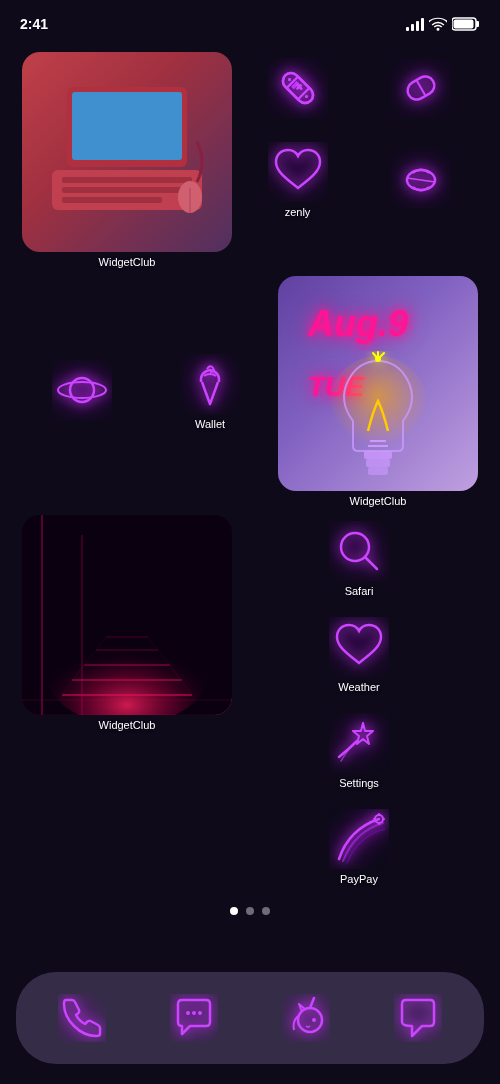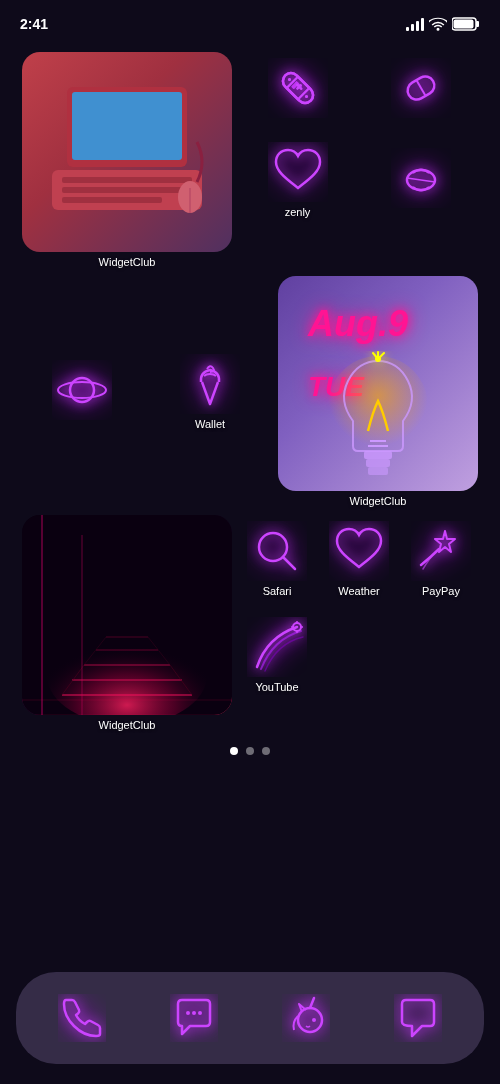--- a/index.html
+++ b/index.html
@@ -139,21 +139,21 @@
       gap: 8px;
       padding: 0 6px;
       margin-bottom: 8px;
     }
     .section3-left {
       flex: 0 0 210px;
     }
     .section3-right {
       flex: 1;
       display: grid;
-      grid-template-columns: 1fr 1fr 1fr;
+      grid-template-columns: 1fr;
       gap: 8px;
       align-content: start;
     }
 
     .icon-cell {
       display: flex;
       flex-direction: column;
       align-items: center;
       justify-content: center;
       padding: 6px 0;
@@ -457,39 +457,39 @@
       <div class="icon-cell">
         <svg width="60" height="60" viewBox="0 0 60 60">
           <g style="filter: drop-shadow(0 0 6px #cc44ff) drop-shadow(0 0 12px #9900cc)">
 
             <polygon points="34,10 36,18 44,18 38,23 40,31 34,26 28,31 30,23 24,18 32,18" fill="none" stroke="#cc44ff" stroke-width="2" stroke-linejoin="round"></polygon>
 
             <path d="M28 28 Q20 36 10 44" stroke="#cc44ff" stroke-width="2.5" stroke-linecap="round"></path>
             <path d="M24 32 Q18 38 12 48" stroke="#cc44ff" stroke-width="1.5" stroke-linecap="round" opacity="0.6"></path>
           </g>
         </svg>
-        <div class="icon-label">PayPay</div>
+        <div class="icon-label">Settings</div>
       </div>
 
       <div class="icon-cell">
         <svg width="60" height="60" viewBox="0 0 60 60">
           <g style="filter: drop-shadow(0 0 6px #cc44ff) drop-shadow(0 0 12px #9900cc)">
 
             <path d="M10 50 Q20 20 50 10" fill="none" stroke="#cc44ff" stroke-width="2.5" stroke-linecap="round"></path>
             <path d="M14 52 Q26 22 54 14" fill="none" stroke="#aa22ee" stroke-width="2" stroke-linecap="round" opacity="0.7"></path>
             <path d="M18 54 Q30 26 56 20" fill="none" stroke="#8800cc" stroke-width="1.5" stroke-linecap="round" opacity="0.5"></path>
 
             <circle cx="50" cy="10" r="4" fill="none" stroke="#cc44ff" stroke-width="2"></circle>
             <line x1="50" y1="4" x2="50" y2="7" stroke="#cc44ff" stroke-width="1.5"></line>
             <line x1="50" y1="13" x2="50" y2="16" stroke="#cc44ff" stroke-width="1.5"></line>
             <line x1="44" y1="10" x2="47" y2="10" stroke="#cc44ff" stroke-width="1.5"></line>
             <line x1="53" y1="10" x2="56" y2="10" stroke="#cc44ff" stroke-width="1.5"></line>
           </g>
         </svg>
-        <div class="icon-label">YouTube</div>
+        <div class="icon-label">PayPay</div>
       </div>
     </div>
   </div>
 
   <div class="dots">
     <div class="dot active"></div>
     <div class="dot inactive"></div>
     <div class="dot inactive"></div>
   </div>
 

